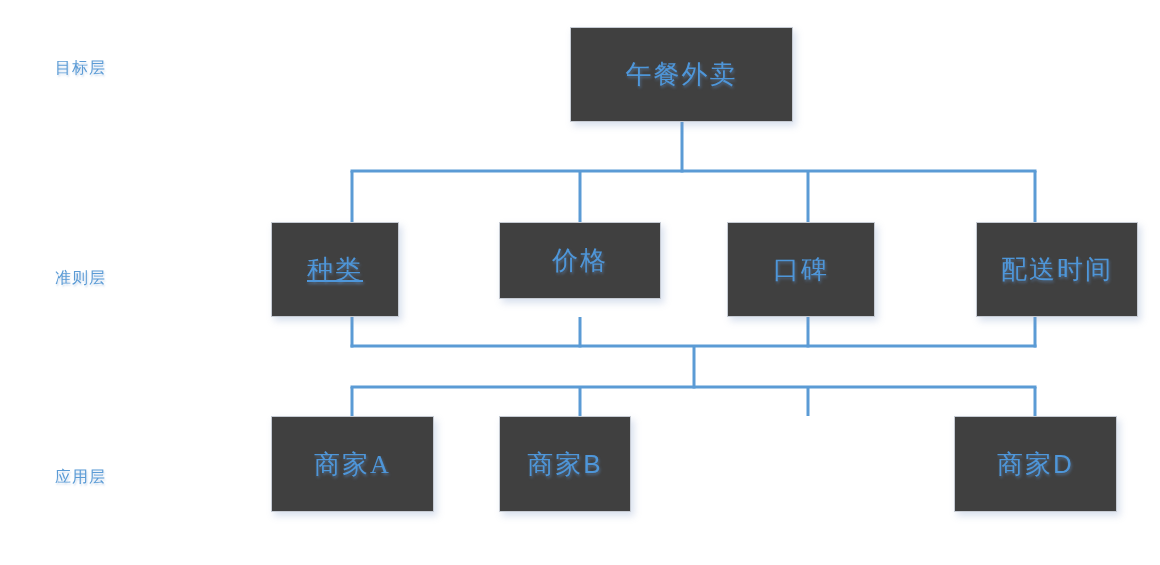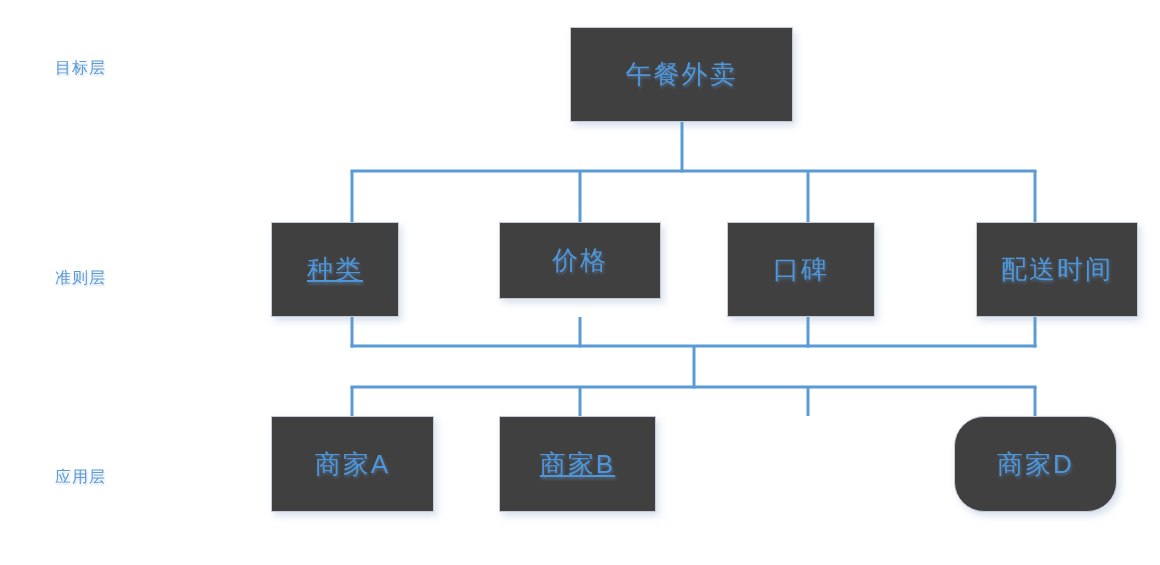--- a/index.html
+++ b/index.html
@@ -36,24 +36,24 @@
     font-size: 26px;
     letter-spacing: 2px;
     text-shadow: 1px 2px 3px rgba(100, 150, 210, 0.45);
     white-space: nowrap;
   }
   .goal-node   { left: 570px; top: 27px;  width: 223px; height: 95px; }
   .crit-1 { left: 271px; top: 222px; width: 128px; height: 95px; text-decoration: underline; }
   .crit-2 { left: 499px; top: 222px; width: 162px; height: 77px; }
   .crit-3 { left: 727px; top: 222px; width: 148px; height: 95px; }
   .crit-4 { left: 954px; top: 222px; width: 162px; height: 95px; margin-left: 22px; }
-  .alt-1  { left: 271px; top: 416px; width: 163px; height: 96px; }
-  .alt-2  { left: 499px; top: 416px; width: 157px; height: 96px; text-decoration: underline; }
+  .alt-1  { left: 271px; top: 416px; width: 163px; height: 96px; font-family: Liberation Serif, serif; }
+  .alt-2  { left: 499px; top: 416px; width: 132px; height: 96px; }
   .alt-3  { left: 727px; top: 416px; width: 163px; height: 96px; }
-  .alt-4  { left: 954px; top: 416px; width: 163px; height: 96px; border-radius: 30px; }
+  .alt-4  { left: 954px; top: 416px; width: 163px; height: 96px; }
   .layer-label {
     position: absolute;
     left: 55px;
     color: var(--label-color, #5B9BD5);
     font-size: 16px;
     font-weight: normal;
     letter-spacing: 1px;
     text-shadow: 1px 2px 2px rgba(120, 160, 210, 0.35);
     white-space: nowrap;
   }

